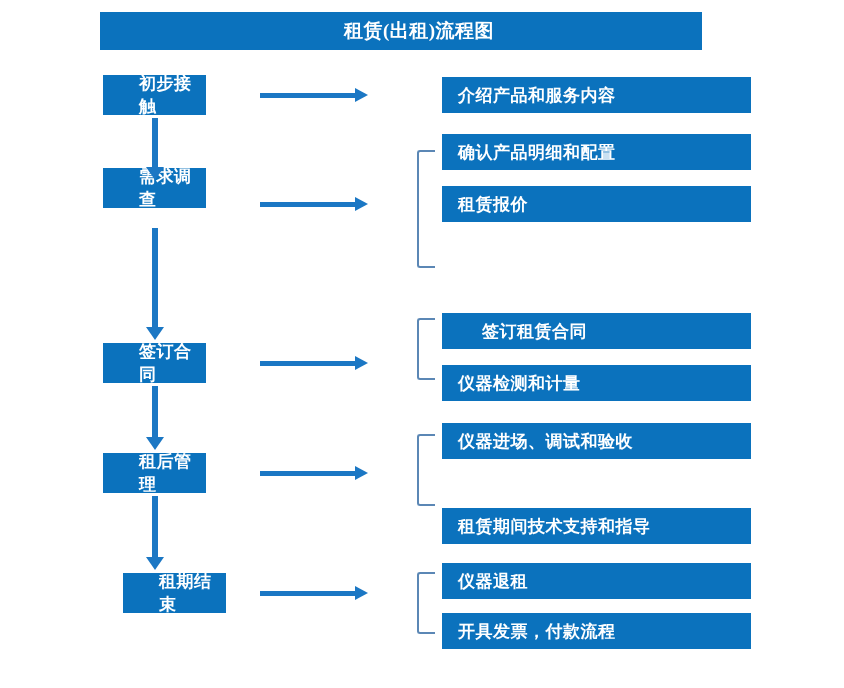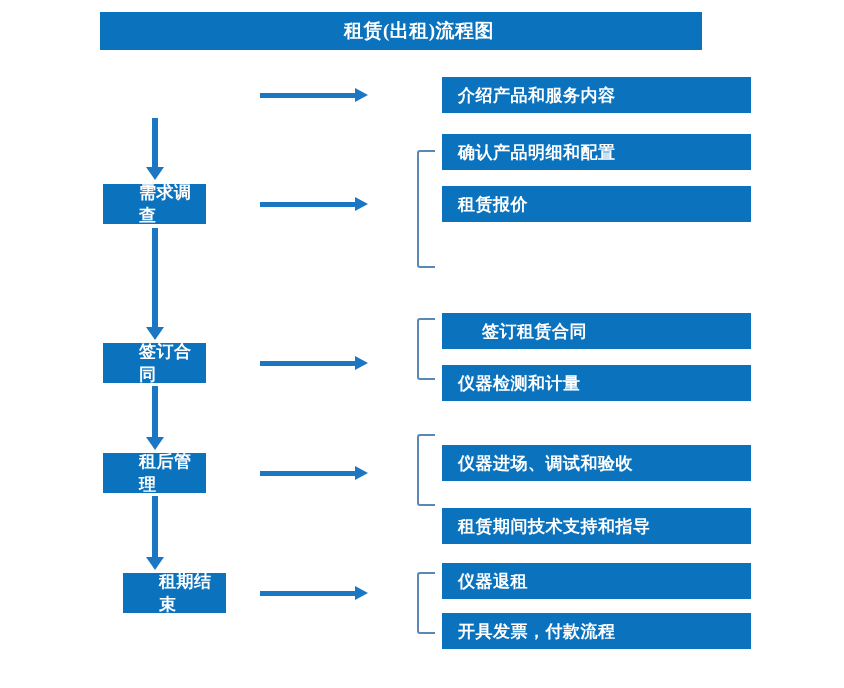--- a/index.html
+++ b/index.html
@@ -121,22 +121,23 @@
     box-sizing: border-box;
   }
 </style>
 </head>
 <body>
 
 <div id="canvas">
 
   <div class="box title-bar">租赁(出租)流程图</div>
 
-
-  <div class="box stage-box" style="top:184px;">需求调查</div>
+  <div class="box stage-box" style="top:75px;">初步接触</div>
+
+  <div class="box stage-box" style="top:168px;">需求调查</div>
 
   <div class="box stage-box" style="top:343px;">签订合同</div>
 
   <div class="box stage-box" style="top:453px;">租后管理</div>
 
   <div class="box stage-box" style="top:573px;margin-left:20px;">租期结束</div>
 
   <div class="v-arrow" style="left:146px; top:118px; height:62px;">
     <div class="shaft" style="height:49px;"></div>
     <div class="head"></div>
@@ -194,21 +195,21 @@
 
   <div class="box detail-box" style="top:134px;">确认产品明细和配置</div>
 
   <div class="box detail-box" style="top:186px;">租赁报价</div>
 
 
   <div class="box detail-box" style="top:313px;padding-left:40px;">签订租赁合同</div>
 
   <div class="box detail-box" style="top:365px;">仪器检测和计量</div>
 
-  <div class="box detail-box" style="top:445px;">仪器进场、调试和验收</div>
+  <div class="box detail-box" style="top:423px;">仪器进场、调试和验收</div>
 
   <div class="box detail-box" style="top:508px;">租赁期间技术支持和指导</div>
 
   <div class="box detail-box" style="top:563px;">仪器退租</div>
 
   <div class="box detail-box" style="top:613px;">开具发票，付款流程</div>
 
 </div>
 
 </body></html>

